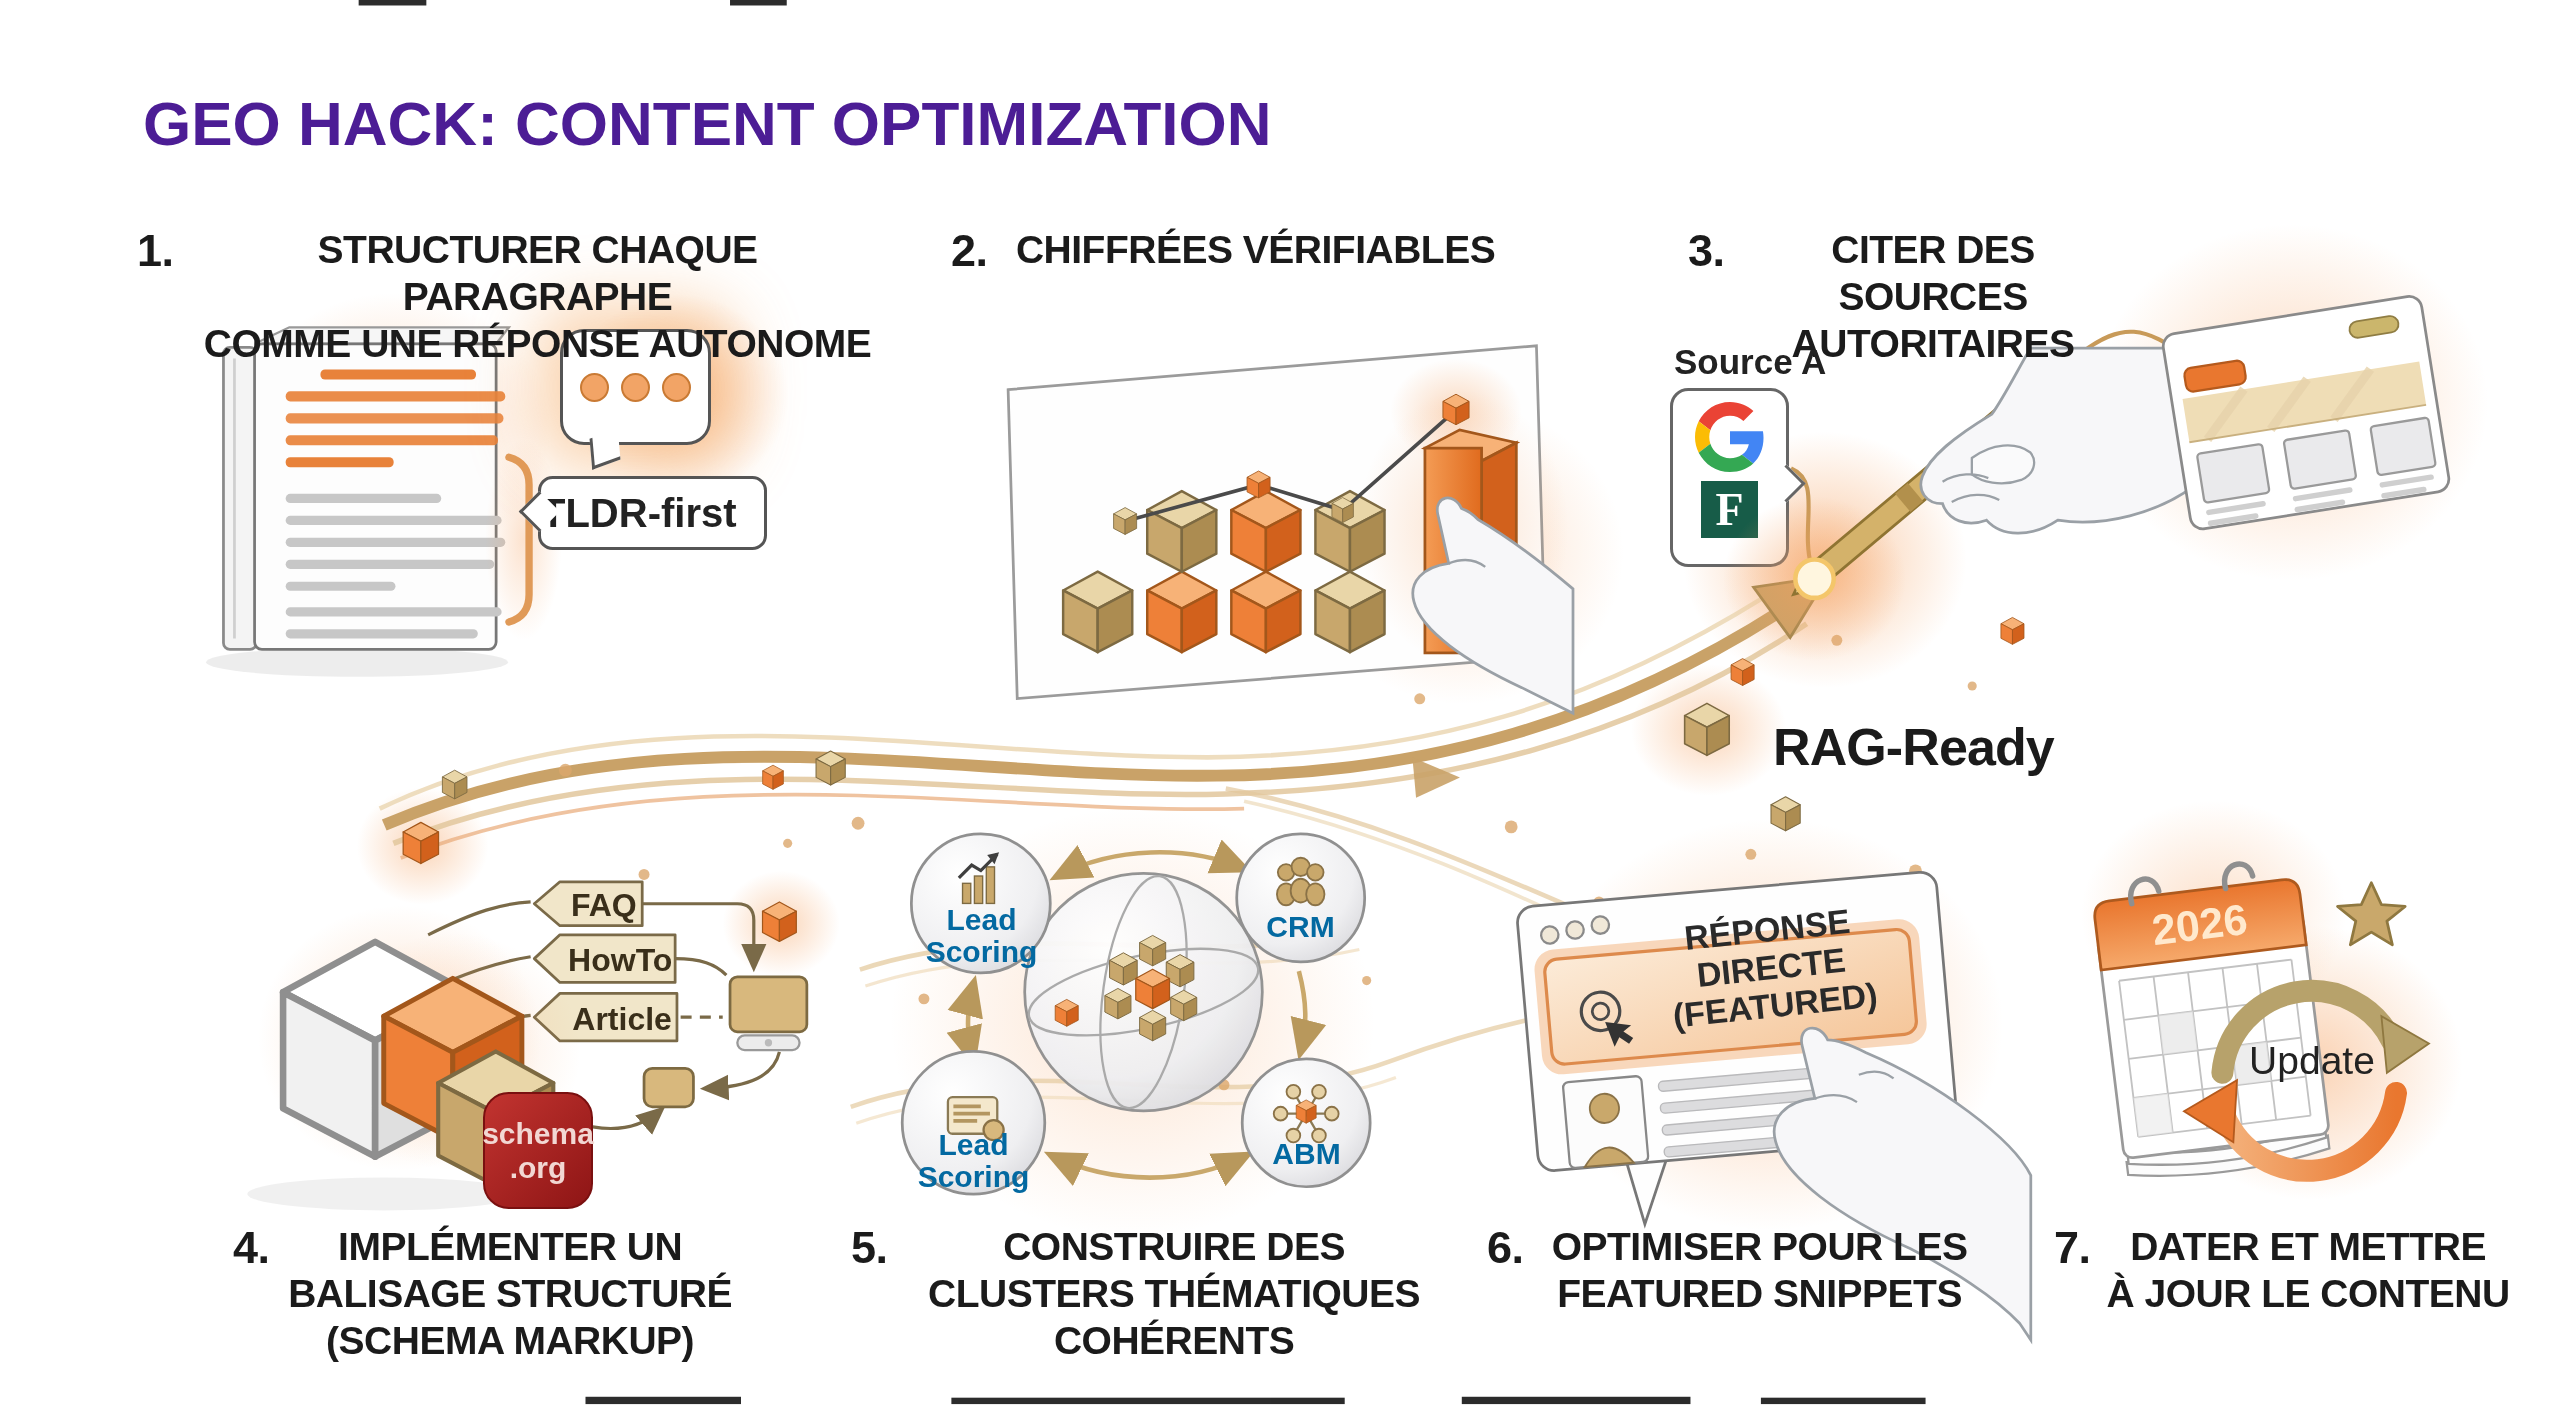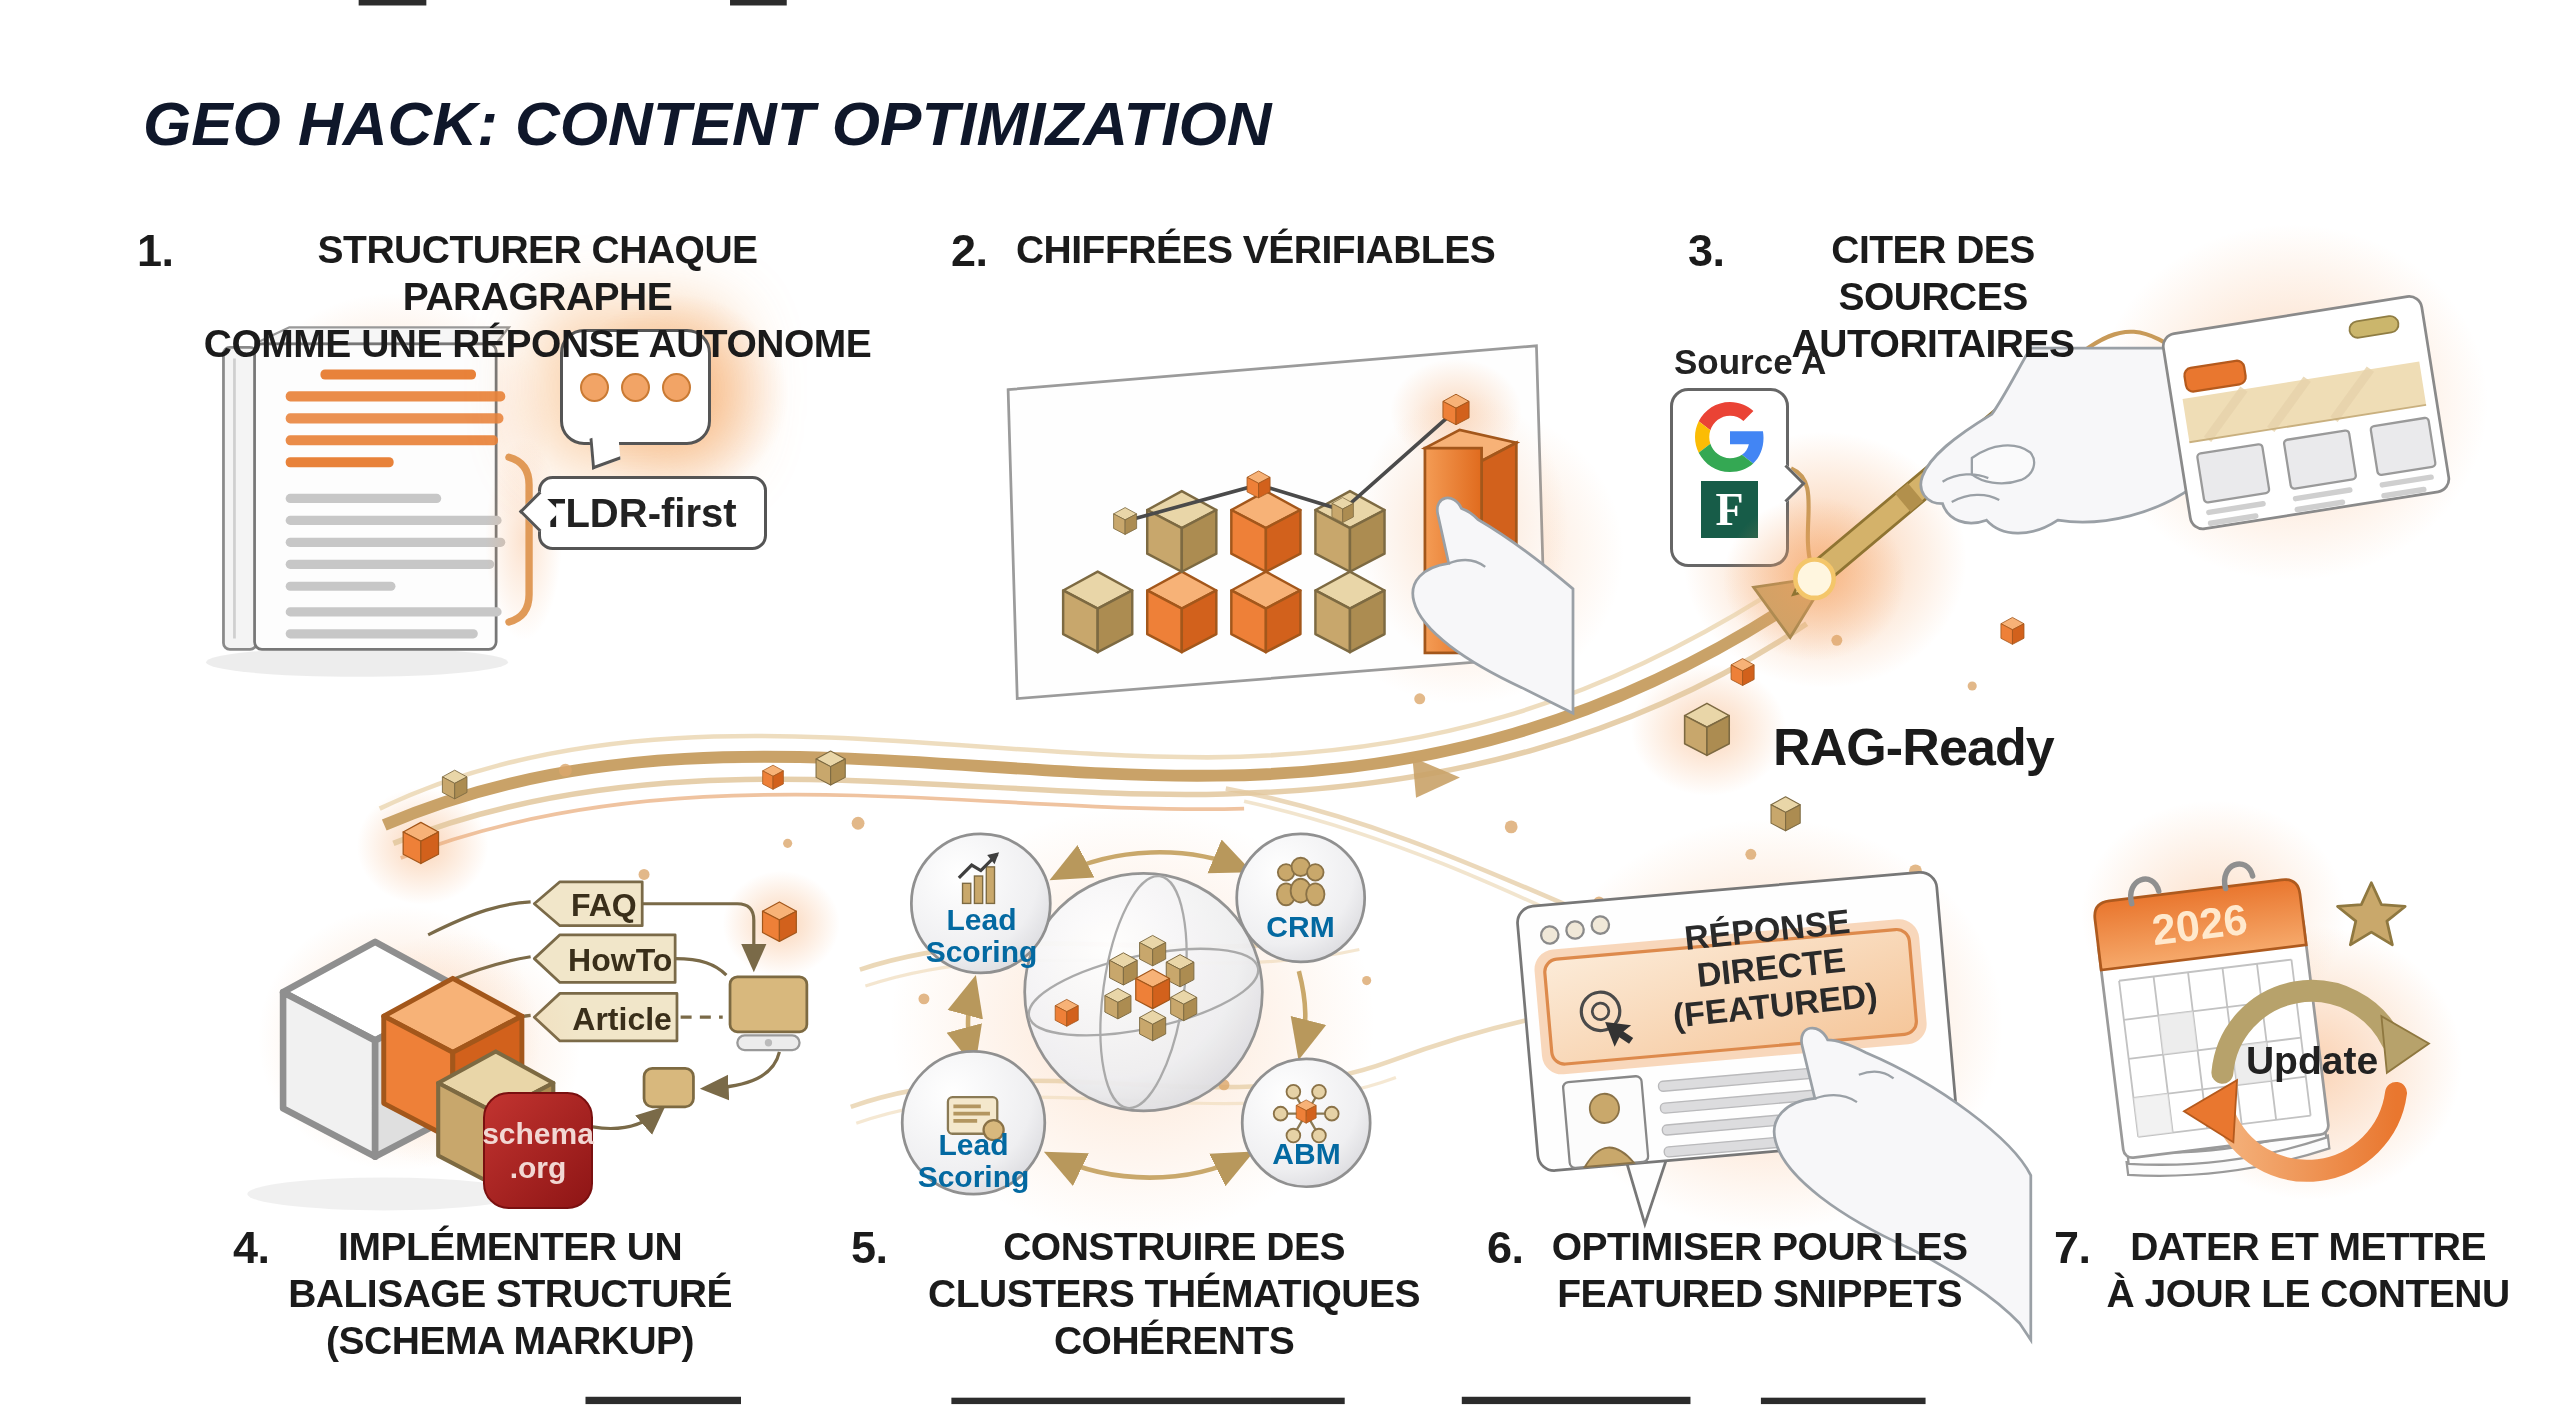--- a/index.html
+++ b/index.html
@@ -1,19 +1,19 @@
 <!DOCTYPE html>
 <html style="font-size:14.6px"><head>
 <meta charset="utf-8">
 <style>
   html,body{margin:0;padding:0;background:#fff;}
   #canvas{position:relative;width:2576px;height:1405px;background:#ffffff;overflow:hidden;
           font-family:"Liberation Sans","DejaVu Sans",sans-serif;}
   .abs{position:absolute;}
-  .title{font-size:62px;font-weight:bold;color:#0f172a;letter-spacing:0px;font-style:italic;}
+  .title{font-size:62px;font-weight:bold;color:#4c1d95;letter-spacing:0px;}
   .cap{display:flex;font-weight:bold;font-size:39px;color:#1b1b1b;line-height:1.2;letter-spacing:-0.5px;}
   .cap .num{font-size:45px;margin-right:14.6px;line-height:1.05;}
   .cap .lines{flex:1;text-align:center;}
   .cap .lines span{display:block;}
   svg{position:absolute;overflow:visible;}
   .z1{z-index:1;} .z2{z-index:2;} .z3{z-index:3;}
 
   
   .chat{left:560px;top:329px;width:145px;height:110px;background:#fff;border:3.7px solid #555;
         border-radius:24px;display:flex;align-items:center;justify-content:center;gap:12px;
@@ -43,21 +43,21 @@
   .schema{left:483px;top:1092px;width:110px;height:117px;border-radius:25.6px;
         background:linear-gradient(135deg,#C23430,#8E1515);border:2.7px solid #7a1010;box-sizing:border-box;
         display:flex;flex-direction:column;align-items:center;justify-content:center;
         font-size:30px;font-weight:bold;color:#F2D7D3;line-height:1.12;}
   .schema span{display:block;}
 
   .nodelabel{font-size:30px;font-weight:bold;color:#0369a1;line-height:1.06;text-align:center;}
   .featured{left:1621px;top:926px;width:302px;font-size:34px;font-weight:bold;color:#2a2a2a;line-height:1.12;
         transform:rotate(-6deg);transform-origin:left center;text-align:center;}
   .featured span{display:block;}
-  .update{left:2225px;top:1039px;width:174px;font-size:39px;font-weight:bold;color:#222;text-align:center;}
+  .update{left:2225px;top:1039px;width:174px;font-size:39px;font-weight:normal;color:#222;text-align:center;}
 </style>
 </head>
 <body>
 
 <div id="canvas">
 
   <svg class="z1" style="left:0;top:0" width="2576" height="1405" viewBox="0 0 2816 1536">
     <defs>
       <radialGradient id="glowG" cx="0.5" cy="0.5" r="0.5">
         <stop offset="0" stop-color="#F5A05E" stop-opacity="0.55"></stop>

